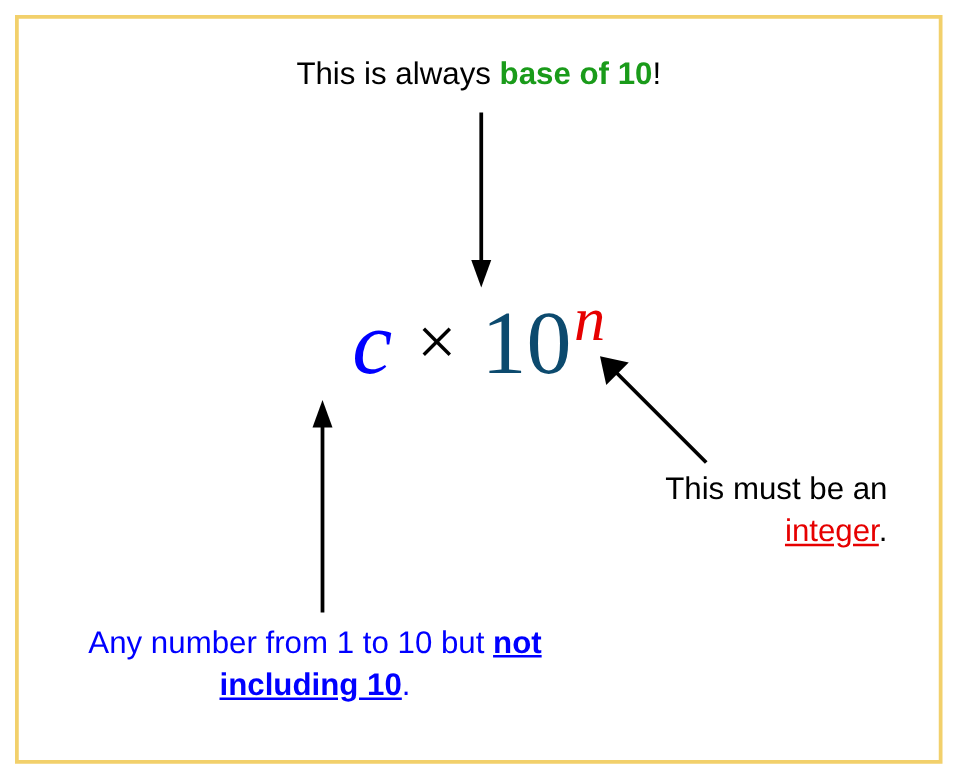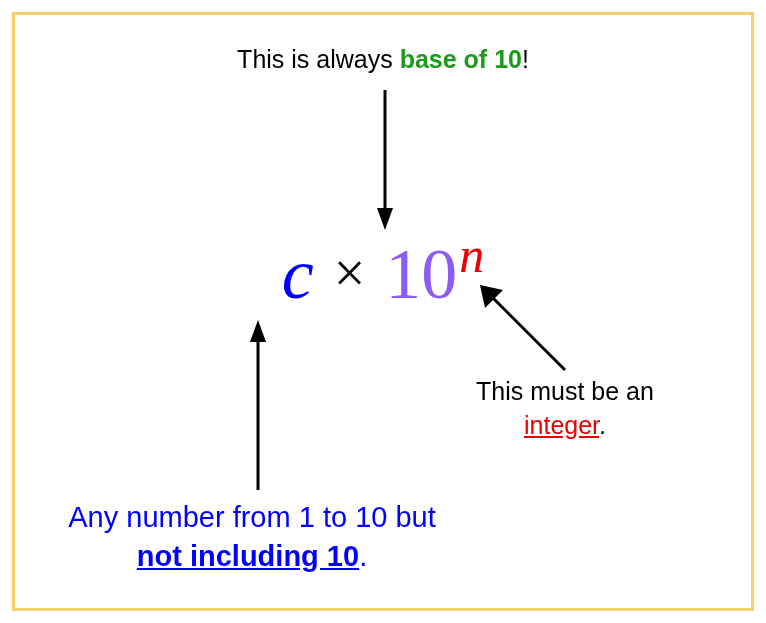--- a/index.html
+++ b/index.html
@@ -43,53 +43,53 @@
     font-style: italic;
     font-family: "Times New Roman", Times, serif;
   }
   .formula .times {
     color: #000;
     font-size: 56px;
     vertical-align: 6px;
     padding: 0 2px 0 2px;
   }
   .formula .ten {
-    color: #8b5cf6;
+    color: #0c4a6e;
   }
   .formula .n {
     color: #e60000;
     font-style: italic;
     font-size: 50px;
     position: relative;
     top: -26px;
     margin-left: 2px;
     font-family: "Times New Roman", Times, serif;
   }
   .label-right {
     position: absolute;
     left: 420px;
     top: 375px;
     width: 290px;
-    text-align: center;
+    text-align: right;
     font-size: 25px;
     color: #000;
     line-height: 1.35;
   }
   .label-right .emph {
     color: #e60000;
     font-weight: normal;
     text-decoration: underline;
   }
   .label-bottom {
     position: absolute;
     left: 62px;
     top: 498px;
     width: 380px;
     text-align: center;
-    font-size: 29px;
+    font-size: 25px;
     color: #0000ff;
     line-height: 1.35;
   }
   .label-bottom .emph {
     font-weight: bold;
     text-decoration: underline;
   }
   svg.arrow {
     position: absolute;
     overflow: visible;

